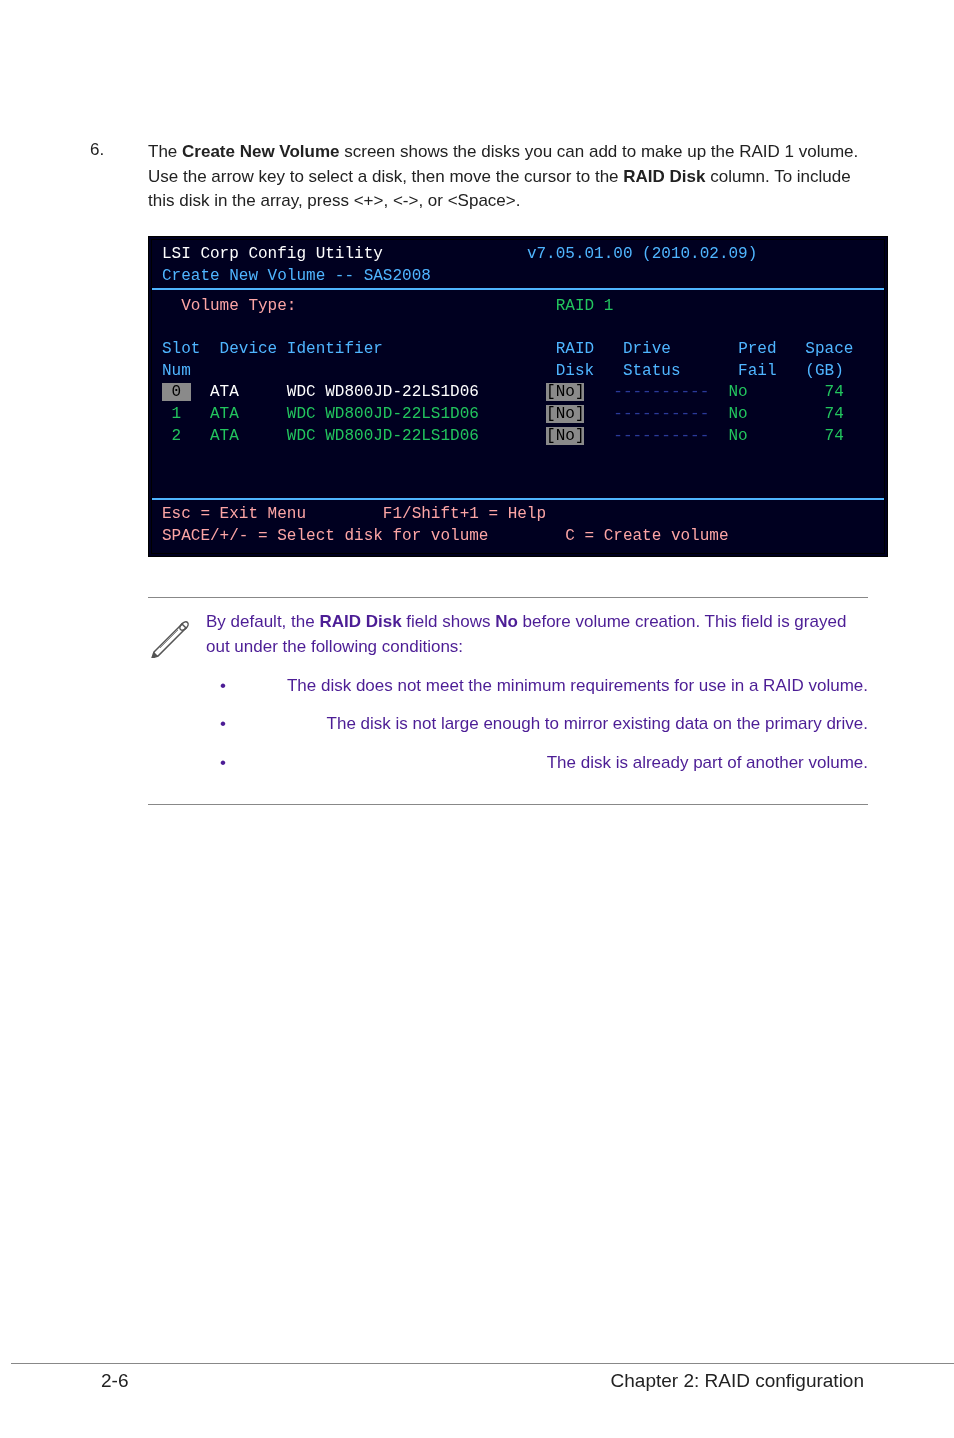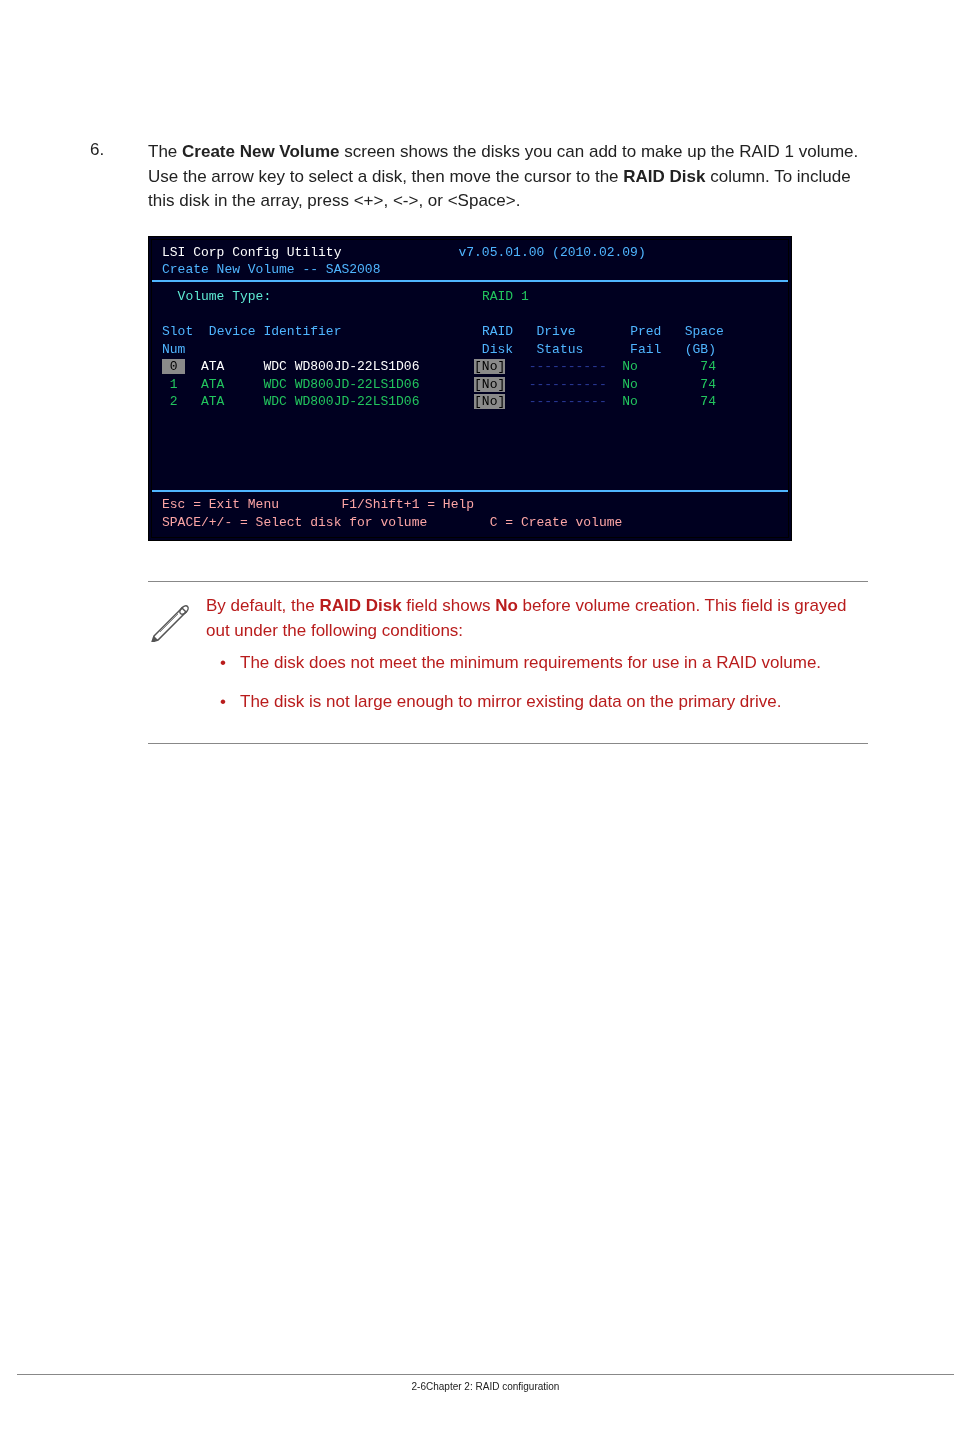--- a/index.html
+++ b/index.html
@@ -27,40 +27,40 @@
     font-size: 17px;
     line-height: 1.45;
     color: #222;
   }
   .step-text b { font-weight: bold; }
 
   .terminal-wrap {
     margin-left: 58px;
     margin-top: 10px;
     border: 4px double #000;
-    width: 644px;
+    width: 740px;
     background: #000020;
     font-family: "Courier New", monospace;
-    font-size: 13px;
+    font-size: 16px;
     line-height: 1.35;
   }
   .term-header {
     color: #4fb5ff;
     padding: 4px 10px 1px 10px;
     white-space: pre;
     border-bottom: 2px solid #4fb5ff;
   }
   .term-header .title-white { color: #fff; }
   .term-body {
     padding: 6px 10px 8px 10px;
     min-height: 210px;
     border-bottom: 2px solid #4fb5ff;
   }
   .term-line { white-space: pre; }
-  .c-yellow { color: #5eead4; }
+  .c-yellow { color: #fca5a5; }
   .c-cyan { color: #22c55e; }
   .c-blue { color: #4fb5ff; }
   .c-white { color: #ffffff; }
   .c-dashes { color: #2a3a9a; }
   .highlight { background: #8a8a8a; color: #000; }
   .term-footer {
     padding: 4px 10px 6px 10px;
     color: #fca5a5;
     white-space: pre;
   }
@@ -78,48 +78,49 @@
     width: 58px;
     flex-shrink: 0;
     display: flex;
     align-items: flex-start;
   }
   .note-icon svg { margin-top: 4px; }
   .note-content {
     flex: 1;
     font-size: 17px;
     line-height: 1.45;
-    color: #b91c1c;
+    color: #4c1d95;
   }
   .note-content ul {
     list-style: none;
-    margin-top: 8px;
+    margin-top: 14px;
+    text-align: right;
   }
   .note-content ul li {
     position: relative;
     padding-left: 34px;
     margin-bottom: 14px;
   }
   .note-content ul li::before {
     content: "•";
     position: absolute;
     left: 14px;
     top: 0;
   }
 
   .footer {
     position: absolute;
     bottom: 46px;
-    left: 17px;
+    left: 11px;
     right: 0;
     border-top: 1px solid #888;
     padding: 6px 90px 0 90px;
     display: flex;
-    justify-content: center;
-    font-size: 10px;
+    justify-content: space-between;
+    font-size: 19px;
     color: #222;
   }
 </style>
 </head>
 <body>
 
 <div class="page">
 
   <div class="step-row">
     <div class="step-num">6.</div>
@@ -153,20 +154,21 @@
         <path d="M4 44 L6 38 L10 42 Z" fill="#555"></path>
         <ellipse cx="36" cy="12" rx="5" ry="3" transform="rotate(-45 36 12)" fill="none" stroke="#555" stroke-width="1.5"></ellipse>
         <line x1="12" y1="34" x2="30" y2="16" stroke="#888" stroke-width="1"></line>
       </svg>
     </div>
     <div class="note-content">
       <span>By default, the </span><b>RAID Disk</b><span> field shows </span><b>No</b><span> before volume creation. This field is grayed out under the following conditions:</span>
       <ul>
         <li>The disk does not meet the minimum requirements for use in a RAID volume.</li>
         <li>The disk is not large enough to mirror existing data on the primary drive.</li>
+        <li>The disk is already part of another volume.</li>
       </ul>
     </div>
   </div>
 
 </div>
 
 <div class="footer">
   <span>2-6</span>
   <span>Chapter 2: RAID configuration</span>
 </div>

